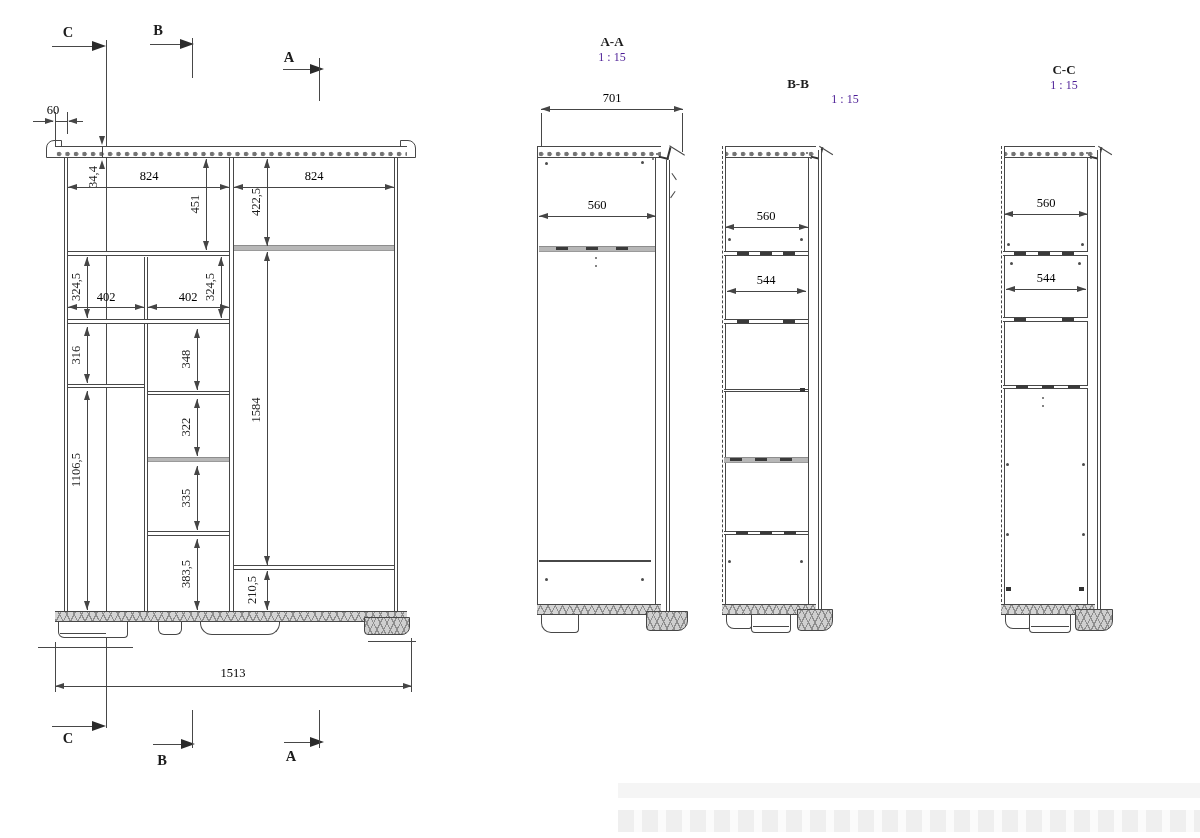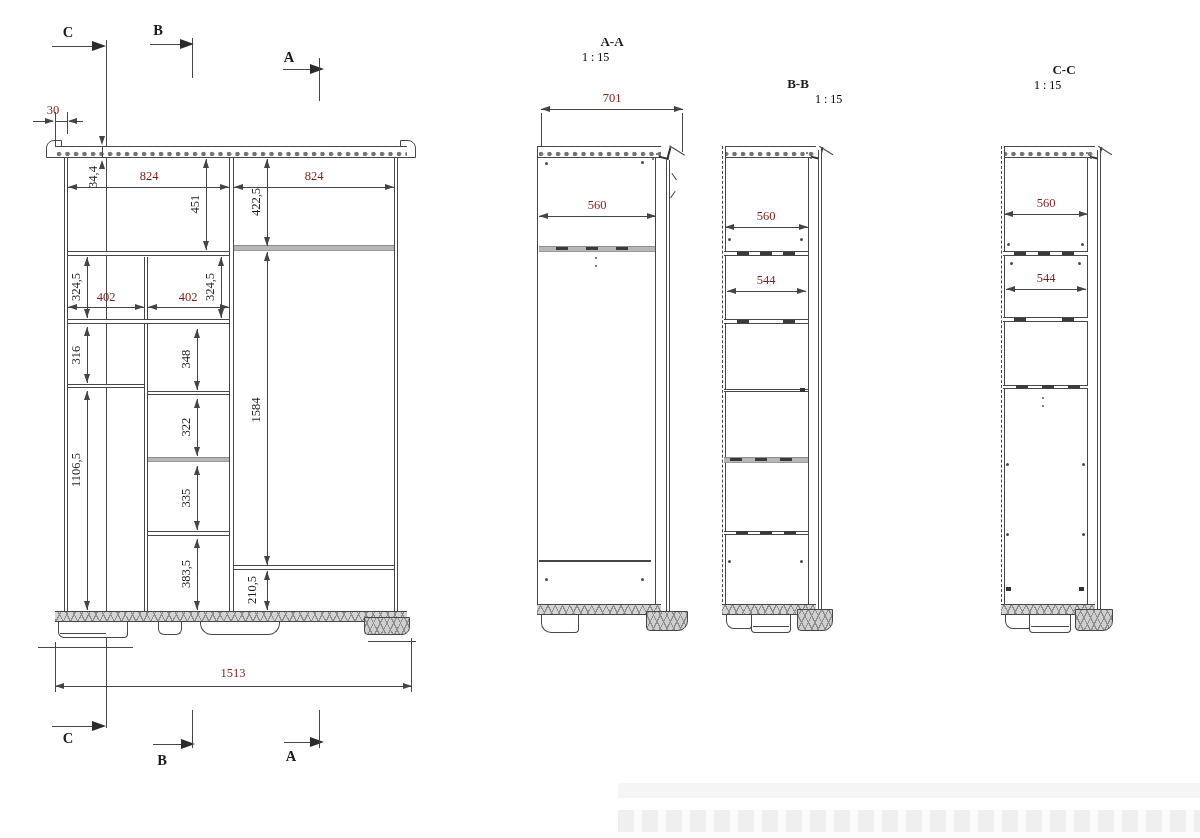--- a/index.html
+++ b/index.html
@@ -45,27 +45,27 @@
   .dlh.out::after  { right:-10px; border-left:none; border-right:9px solid #454545; }
   .dlv { position: absolute; width: 0; border-left: 1.2px solid #454545; }
   .dlv::before { content:""; position:absolute; top:0; left:-3.8px; width:0; height:0;
     border-left:3.2px solid transparent; border-right:3.2px solid transparent; border-bottom:9px solid #454545; }
   .dlv::after  { content:""; position:absolute; bottom:0; left:-3.8px; width:0; height:0;
     border-left:3.2px solid transparent; border-right:3.2px solid transparent; border-top:9px solid #454545; }
   .dlv.outv::before { top:-11px; border-bottom:none; border-top:9px solid #454545; }
   .dlv.outv::after  { bottom:-11px; border-top:none; border-bottom:9px solid #454545; }
   
   .dim { position: absolute; width: 60px; height: 16px; line-height: 16px;
-    font-size: 12.5px; color:#7f1d1d; text-align:center; white-space:nowrap; }
+    font-size: 12.5px; color:#000000; text-align:center; white-space:nowrap; }
   .vdim { position: absolute; width: 64px; height: 16px; line-height: 16px;
     font-size: 12.5px; color:#1d1d1d; text-align:center; white-space:nowrap;
     transform: rotate(-90deg); transform-origin: center; }
   .marker { position: absolute; width: 20px; font-size: 14.5px; font-weight: 600; color:#1c1c1c; text-align:center; }
   .stitle { position: absolute; width: 60px; font-size: 13px; font-weight: 600; color:#1c1c1c; text-align:center; }
-  .sscale { position: absolute; width: 60px; font-size: 12px; color:#000000; text-align:left; }
+  .sscale { position: absolute; width: 60px; font-size: 12px; color:#4c1d95; text-align:center; }
   
   .cutarrow { position: absolute; width:0; height:0;
     border-top:5px solid transparent; border-bottom:5px solid transparent; border-left:14px solid #2b2b2b; }
   .dot { position:absolute; width:3px; height:3px; border-radius:50%; background:#4c4c4c; }
   .mdot { position:absolute; width:2px; height:2px; border-radius:50%; background:#5a5a5a; }
   .dash { position:absolute; width:12px; height:3px; background:#3a3a3a; }
   .sq { position:absolute; width:5px; height:4px; background:#333; }
   .foot { position:absolute; border:1.4px solid #474747; border-top:none; background:#fff; border-radius:0 0 6px 6px; }
   .footdark { position:absolute; border:1.2px solid #474747;
     background:
@@ -118,21 +118,21 @@
   <div class="xpat" style="left:55px;top:611px;width:352px;height:11px"></div>
 
   <div class="foot" style="left:58px;top:622px;width:70px;height:16px;border-radius:0 0 4px 6px"></div>
   <div class="ln" style="left:60px;top:633px;width:46px;height:1.2px"></div>
   <div class="ln" style="left:38px;top:647px;width:95px;height:1.2px"></div>
   <div class="foot" style="left:158px;top:622px;width:24px;height:13px"></div>
   <div class="foot" style="left:200px;top:622px;width:80px;height:13px;border-radius:0 0 12px 12px"></div>
   <div class="footdark" style="left:364px;top:617px;width:46px;height:18px;border-radius:0 0 8px 4px"></div>
   <div class="ln" style="left:368px;top:641px;width:48px;height:1.2px"></div>
 
-  <div class="dim" style="left:38px;top:102px;width:30px">30</div>
+  <div class="dim" style="left:38px;top:102px;width:30px">60</div>
   <div class="ln" style="left:33px;top:121px;width:20px;height:1.2px"></div>
   <div class="dlh out" style="left:55px;top:121px;width:12px"></div>
   <div class="ln" style="left:69px;top:121px;width:14px;height:1.2px"></div>
   <div class="ln" style="left:55px;top:112px;width:1px;height:34px"></div>
   <div class="ln" style="left:67px;top:112px;width:1px;height:22px"></div>
 
   <div class="vdim" style="left:61px;top:169px">34,4</div>
   <div class="dlv outv" style="left:102px;top:147px;height:11px"></div>
 
   <div class="dim" style="left:119px;top:168px">824</div>

